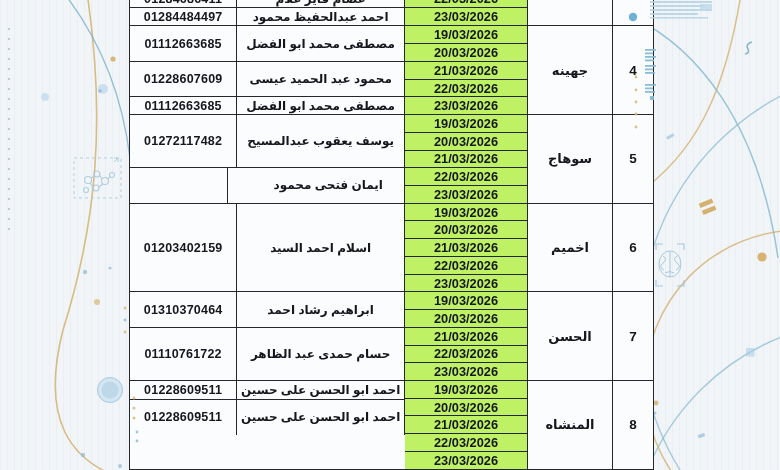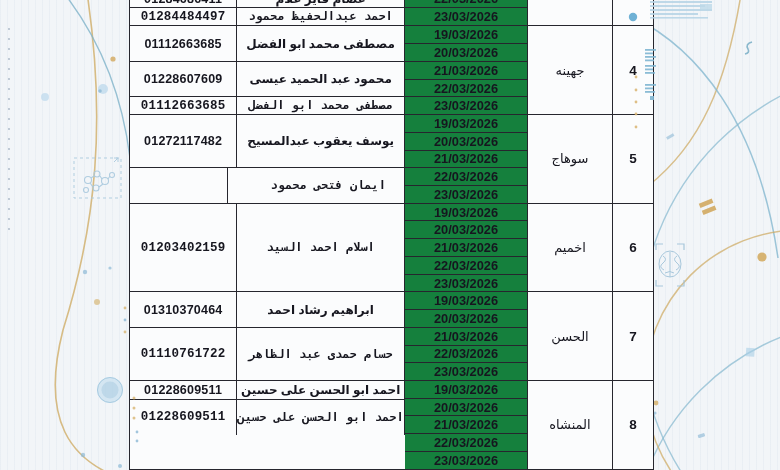--- a/index.html
+++ b/index.html
@@ -23,32 +23,32 @@
   
   .tbl{
     position:absolute;left:129px;top:-10.6px;width:523px;z-index:2;
     border:1.4px solid #26262e;background:#fbfcfd;
     color:#16161f;
   }
   .section{display:flex;border-bottom:1.4px solid #26262e;}
   .section:last-child{border-bottom:none;}
   .col-people{width:275px;display:flex;flex-direction:column;}
   .person{display:flex;border-bottom:1.4px solid #26262e;}
-  .person:last-child{border-bottom:none;font-family:Liberation Mono, monospace;}
+  .person:last-child{border-bottom:none;}
   .cell{display:flex;align-items:center;justify-content:center;background:#fbfcfd;}
   .cell-phone{width:107px;border-right:1.4px solid #26262e;
     font-weight:bold;font-size:12.5px;letter-spacing:.2px;}
   .cell-name{width:168px;border-right:1.4px solid #26262e;
     font-weight:bold;font-size:12px;direction:rtl;}
   .col-dates{width:122px;display:flex;flex-direction:column;border-right:1.4px solid #26262e;}
   .date-cell{flex:1;display:flex;align-items:center;justify-content:center;
-    border-bottom:1.4px solid #26262e;font-weight:bold;font-size:12.8px;background:#15803d;}
+    border-bottom:1.4px solid #26262e;font-weight:bold;font-size:12.8px;background:#bef264;}
   .date-cell:last-child{border-bottom:none;}
   .cell-loc{width:84px;border-right:1.4px solid #26262e;
-    font-weight:normal;font-size:13px;direction:rtl;}
+    font-weight:bold;font-size:13px;direction:rtl;}
   .cell-num{width:40px;font-weight:bold;font-size:13.5px;}
 </style>
 </head>
 <body>
 
 <div class="paper-texture"></div>
 <div class="edge-microtext"></div>
 
 <svg class="deco" width="780" height="470" viewBox="0 0 780 470">
 

